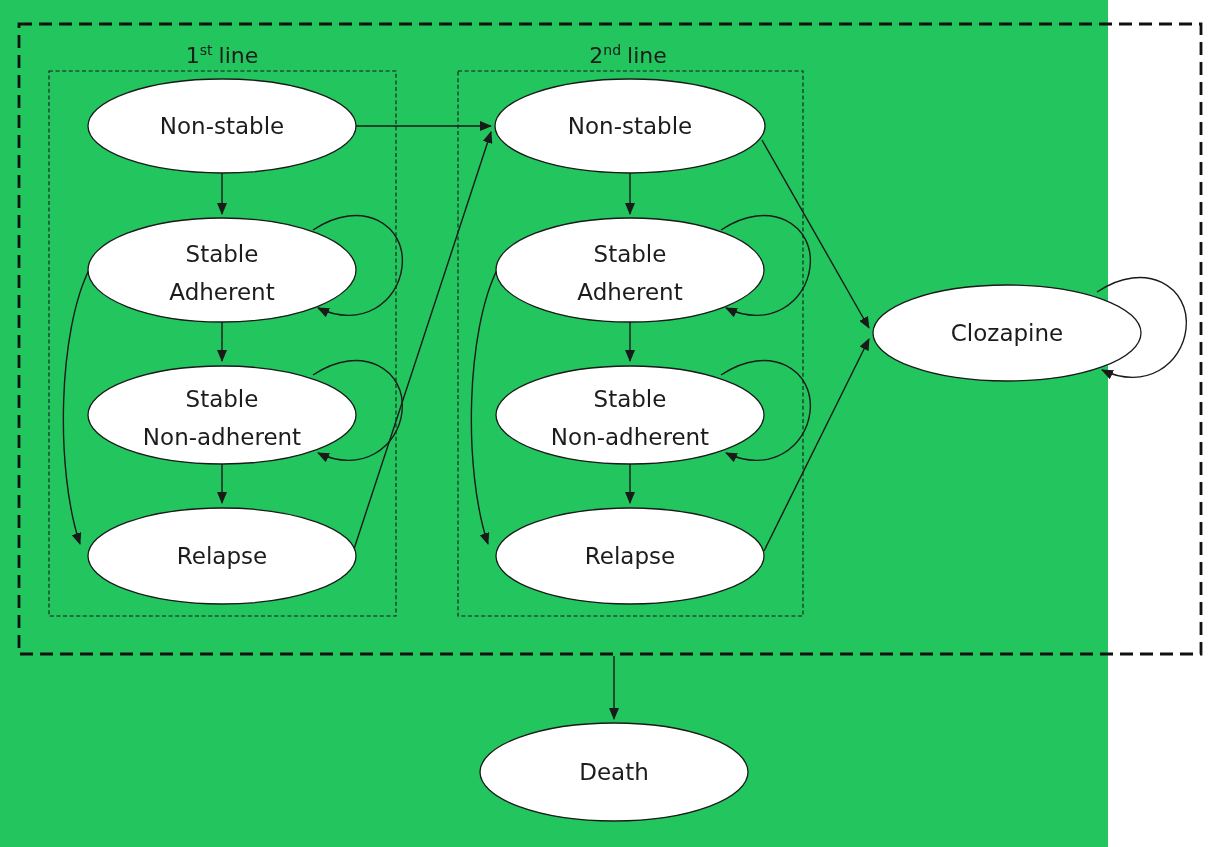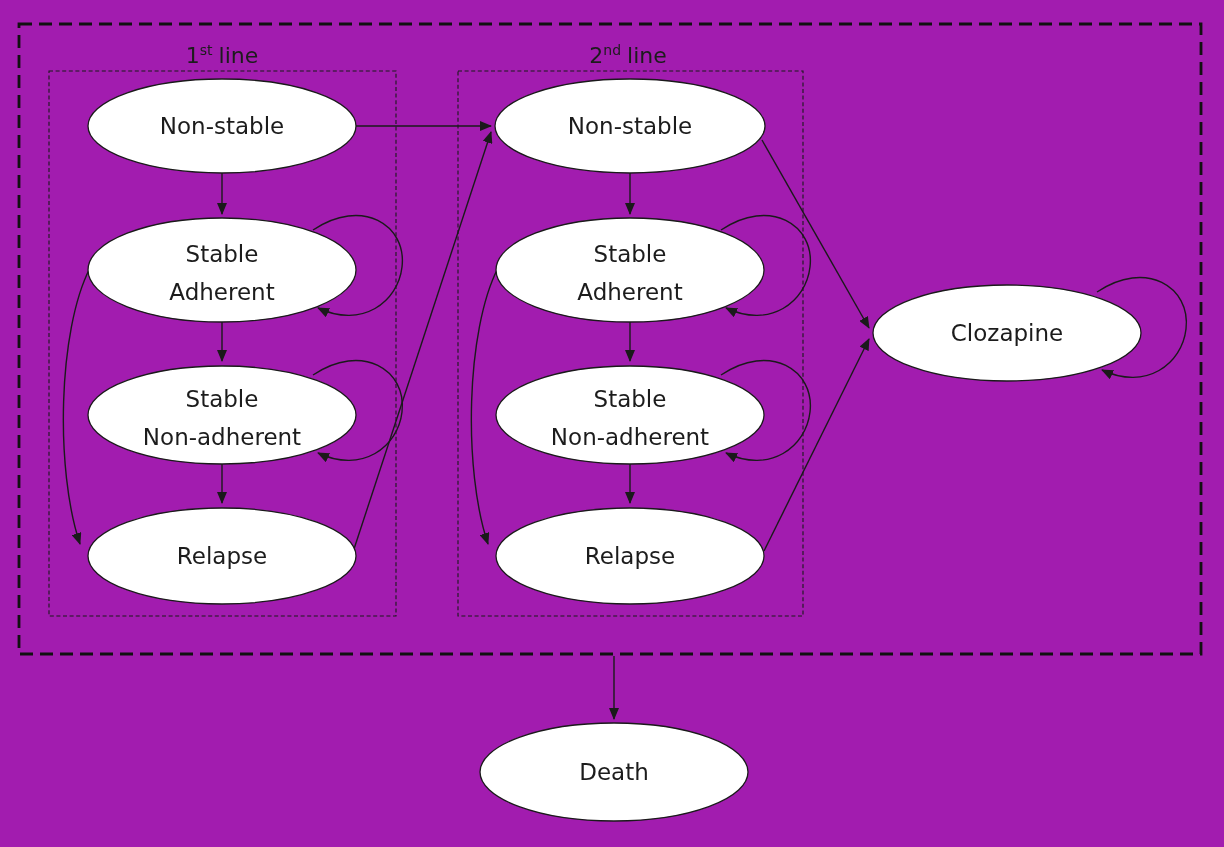--- a/index.html
+++ b/index.html
@@ -2,23 +2,23 @@
 <html><head>
 <meta charset="utf-8">
 <style>
   html, body {
     margin: 0;
     padding: 0;
     background: #ffffff;
   }
   .stage {
     position: relative;
-    width: 1224px;
+    width: 1108px;
     height: 847px;
-    background: #a21caf;
+    background: #22c55e;
     font-family: "DejaVu Sans", sans-serif;
   }
   svg { display: block; }
   .node-ellipse {
     fill: #ffffff;
     stroke: #1a1a1a;
     stroke-width: 1.3;
   }
   .edge {
     fill: none;

